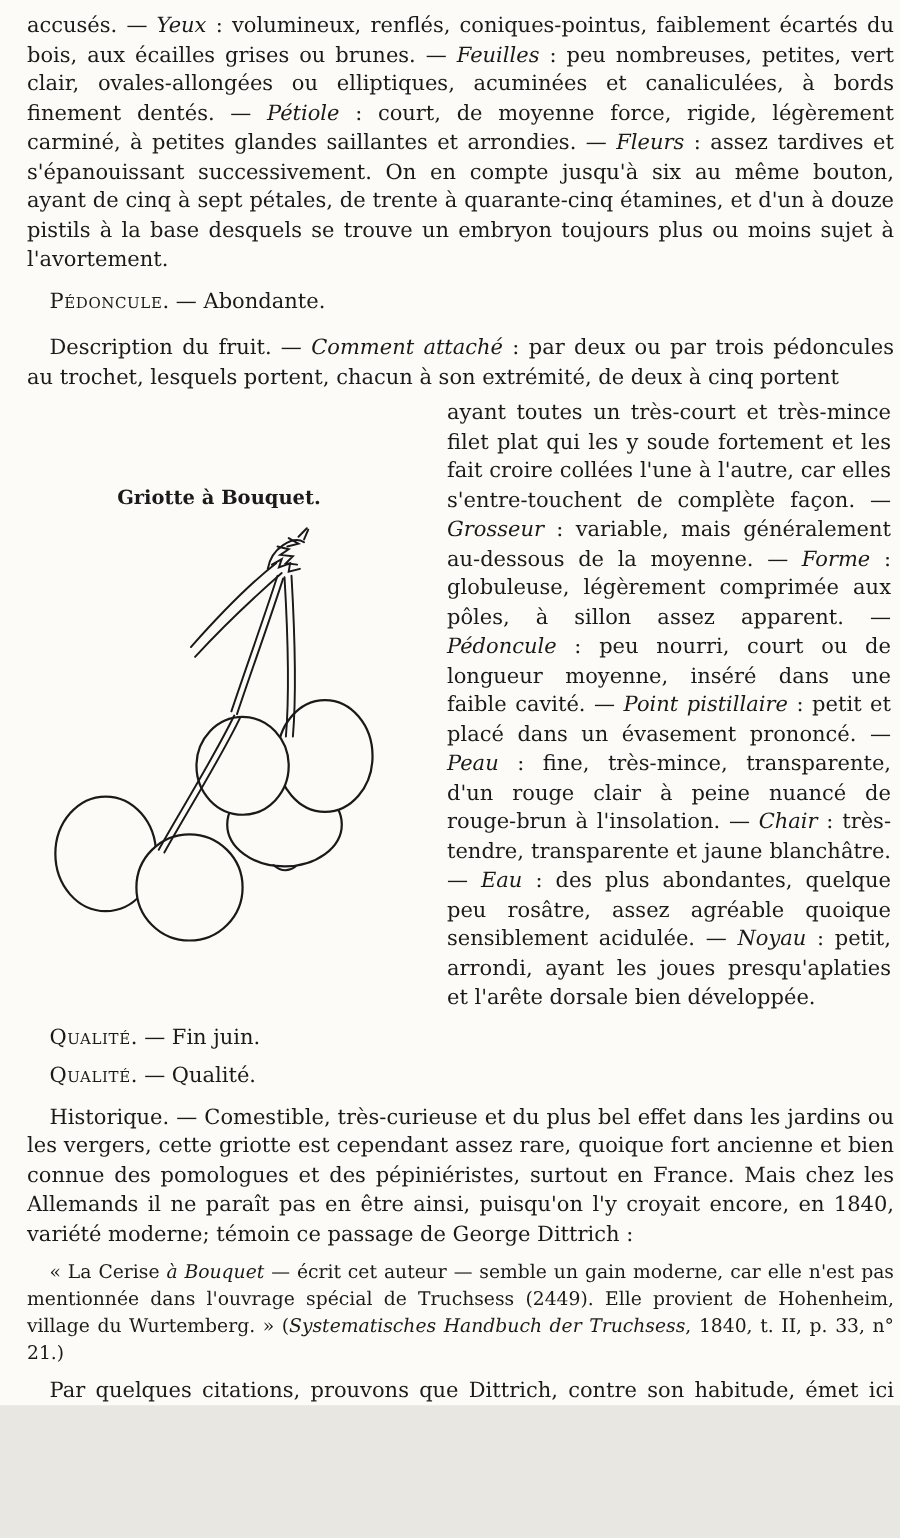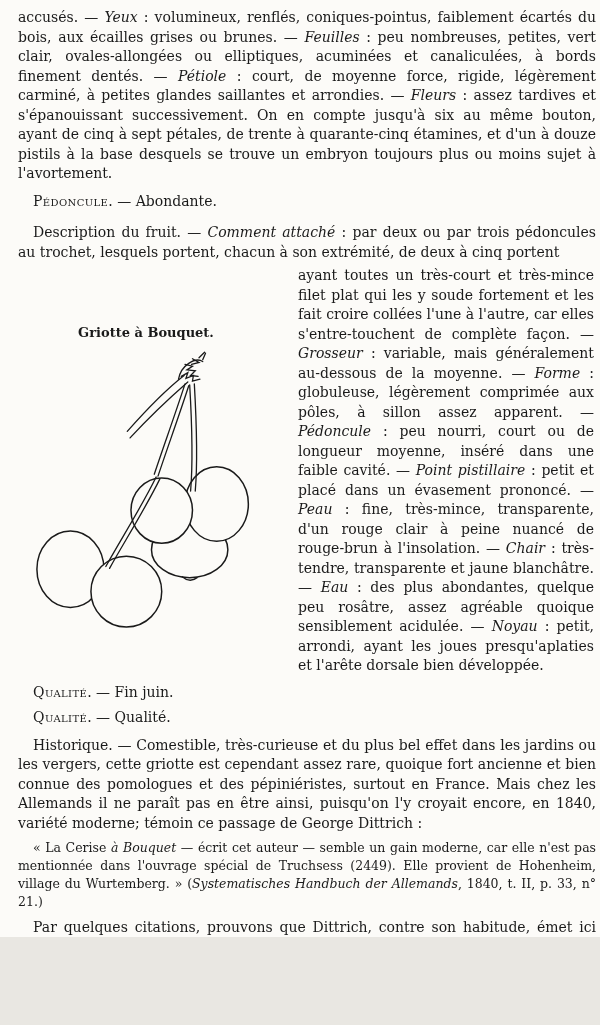--- a/index.html
+++ b/index.html
@@ -81,17 +81,17 @@
     </figure>
     <p class="p wraptext"><span>ayant toutes un très-court et très-mince filet plat qui les y soude fortement et les fait croire collées l'une à l'autre, car elles s'entre-touchent de complète façon. — </span><span class="it">Grosseur</span><span> : variable, mais généralement au-dessous de la moyenne. — </span><span class="it">Forme</span><span> : globuleuse, légèrement comprimée aux pôles, à sillon assez apparent. — </span><span class="it">Pédoncule</span><span> : peu nourri, court ou de longueur moyenne, inséré dans une faible cavité. — </span><span class="it">Point pistillaire</span><span> : petit et placé dans un évasement prononcé. — </span><span class="it">Peau</span><span> : fine, très-mince, transparente, d'un rouge clair à peine nuancé de rouge-brun à l'insolation. — </span><span class="it">Chair</span><span> : très-tendre, transparente et jaune blanchâtre. — </span><span class="it">Eau</span><span> : des plus abondantes, quelque peu rosâtre, assez agréable quoique sensiblement acidulée. — </span><span class="it">Noyau</span><span> : petit, arrondi, ayant les joues presqu'aplaties et l'arête dorsale bien développée.</span></p>
   </div>
 
   <p class="p ind mt7"><span class="sc">Qualité</span><span>. — Fin juin.</span></p>
 
   <p class="p ind mt6"><span class="sc">Qualité</span><span>. — Qualité.</span></p>
 
   <p class="p ind mt8"><span class="bd">Historique.</span><span> — Comestible, très-curieuse et du plus bel effet dans les jardins ou les vergers, cette griotte est cependant assez rare, quoique fort ancienne et bien connue des pomologues et des pépiniéristes, surtout en France. Mais chez les Allemands il ne paraît pas en être ainsi, puisqu'on l'y croyait encore, en 1840, variété moderne; témoin ce passage de George Dittrich :</span></p>
 
-  <p class="p ind mt6 quote"><span>« La Cerise </span><span class="it">à Bouquet</span><span> — écrit cet auteur — semble un gain moderne, car elle n'est pas mentionnée dans l'ouvrage spécial de Truchsess (2449). Elle provient de Hohenheim, village du Wurtemberg. » (</span><span class="it">Systematisches Handbuch der Allemands</span><span>, 1840, t. II, p. 33, n° 21.)</span></p>
+  <p class="p ind mt6 quote"><span>« La Cerise </span><span class="it">à Bouquet</span><span> — écrit cet auteur — semble un gain moderne, car elle n'est pas mentionnée dans l'ouvrage spécial de Truchsess (2449). Elle provient de Hohenheim, village du Wurtemberg. » (</span><span class="it">Systematisches Handbuch der Truchsess</span><span>, 1840, t. II, p. 33, n° 21.)</span></p>
 
   <p class="p ind mt7"><span>Par quelques citations, prouvons que Dittrich, contre son habitude, émet ici une opinion complétement erronée; ce qui d'autant plus nous étonne, que ses compatriotes Mayer, en 1776, et J. V. Sickler, en 1804, avaient déjà décrit et figuré</span></p>
 
 </div>
 
 </body></html>

